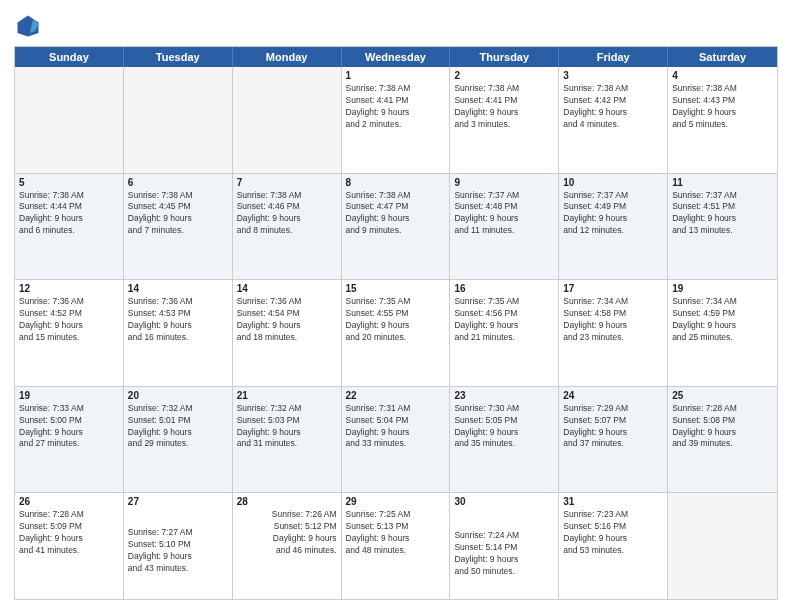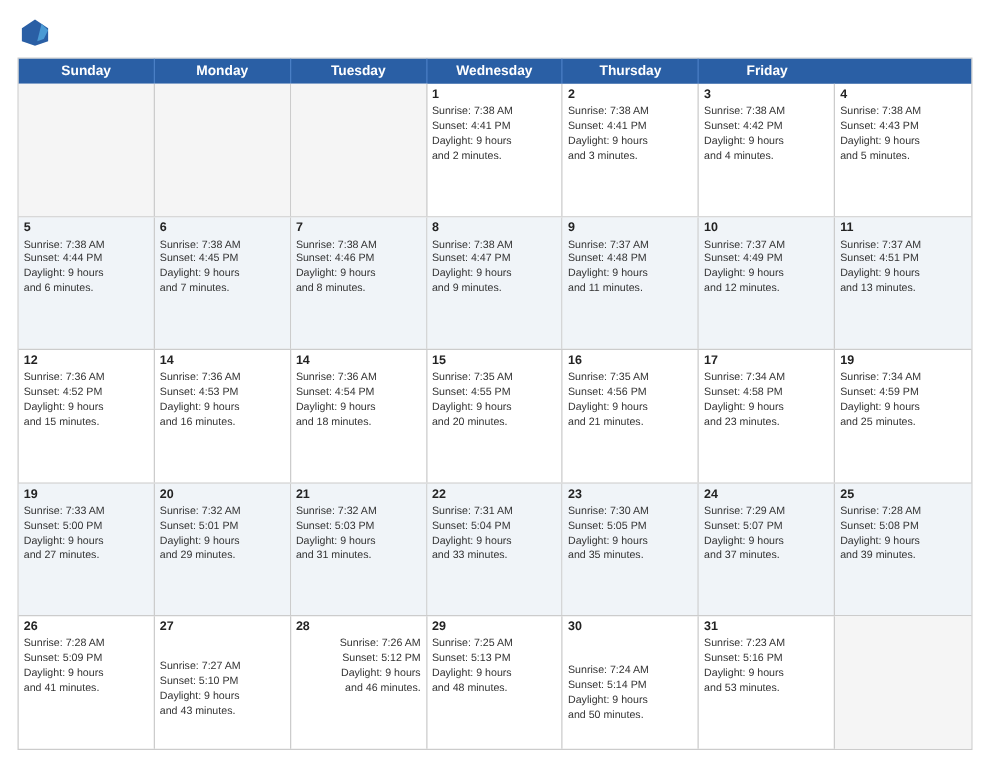--- a/index.html
+++ b/index.html
@@ -124,25 +124,26 @@
     </div>
     <div class="title-block">
       <div class="month-title"></div>
       <div class="subtitle"></div>
     </div>
   </div>
 
   <div class="calendar">
     <div class="cal-header">
     <div class="cal-header-cell">Sunday</div>
+        <div class="cal-header-cell">Tuesday</div>
         <div class="cal-header-cell">Monday</div>
-        <div class="cal-header-cell">Tuesday</div>
         <div class="cal-header-cell">Wednesday</div>
         <div class="cal-header-cell">Thursday</div>
         <div class="cal-header-cell">Friday</div>
+        <div class="cal-header-cell">Saturday</div>
       </div>
     <div class="cal-body">
     <div class="cal-row">
           <div class="cal-cell empty"></div>
           <div class="cal-cell empty"></div>
           <div class="cal-cell empty"></div>
           <div class="cal-cell">
             <div class="day-num">1</div>
             <div class="cell-text" style="white-space: pre-line;">Sunrise: 7:38 AM
 Sunset: 4:41 PM

